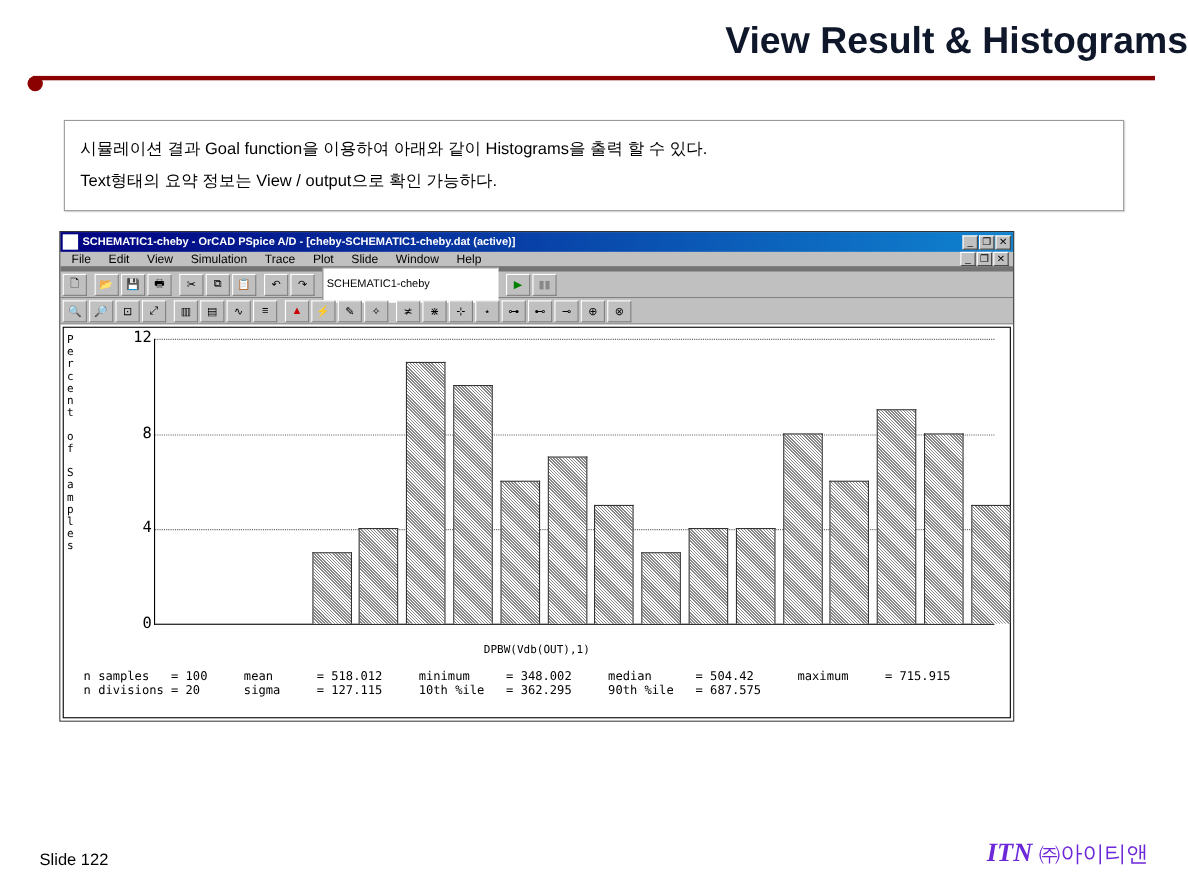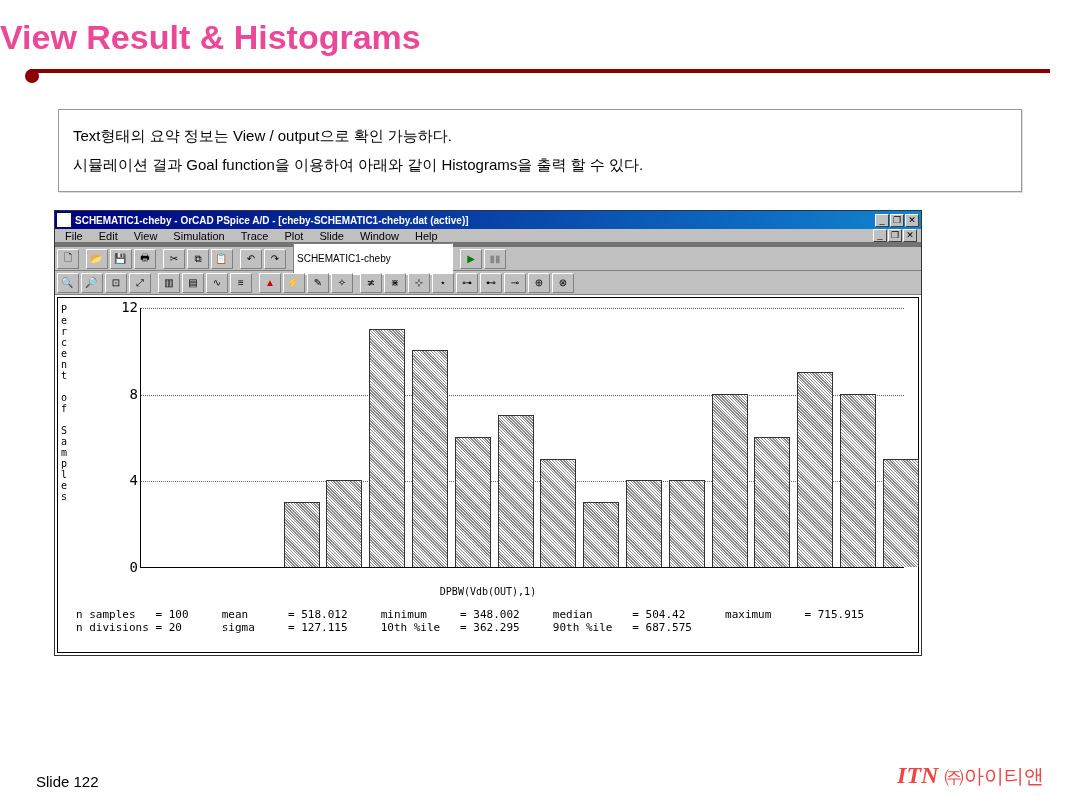--- a/index.html
+++ b/index.html
@@ -5,24 +5,24 @@
   * { box-sizing: border-box; margin: 0; padding: 0; }
   body {
     width: 1080px;
     height: 810px;
     background: #fff;
     font-family: Arial, "Malgun Gothic", sans-serif;
     position: relative;
     overflow: hidden;
   }
   .slide-title {
-    text-align: left;
+    text-align: right;
     font-size: 34px;
     font-weight: bold;
-    color: #ec4899;
+    color: #0f172a;
     padding: 18px 0 12px 0;
   }
   .red-bar {
     height: 4px;
     background: #8b0000;
     margin: 0 30px;
   }
   .red-dot {
     width: 14px;
     height: 14px;
@@ -192,35 +192,35 @@
     position: absolute;
     bottom: 20px;
     left: 36px;
     right: 36px;
     display: flex;
     justify-content: space-between;
     align-items: flex-end;
     font-size: 15px;
   }
   .footer-right {
-    color: #ef4444;
+    color: #6d28d9;
     font-size: 20px;
   }
   .footer-right b { font-family: "Times New Roman", serif; font-size: 24px; font-style: italic; }
 </style>
 </head>
 <body>
 
 <div class="slide-title">View Result &amp; Histograms</div>
 <div class="red-dot"></div>
 <div class="red-bar"></div>
 
 <div class="info-box">
+  <div>시뮬레이션 결과 Goal function을 이용하여 아래와 같이 Histograms을 출력 할 수 있다.</div>
   <div>Text형태의 요약 정보는 View / output으로 확인 가능하다.</div>
-  <div>시뮬레이션 결과 Goal function을 이용하여 아래와 같이 Histograms을 출력 할 수 있다.</div>
 </div>
 
 <div class="app-window">
 
   <div class="titlebar">
     <span class="titlebar-icon"></span>
     <span class="titlebar-text">SCHEMATIC1-cheby - OrCAD PSpice A/D - [cheby-SCHEMATIC1-cheby.dat (active)]</span>
     <div class="win-btns">
       <div class="win-btn">_</div>
       <div class="win-btn">❐</div>

